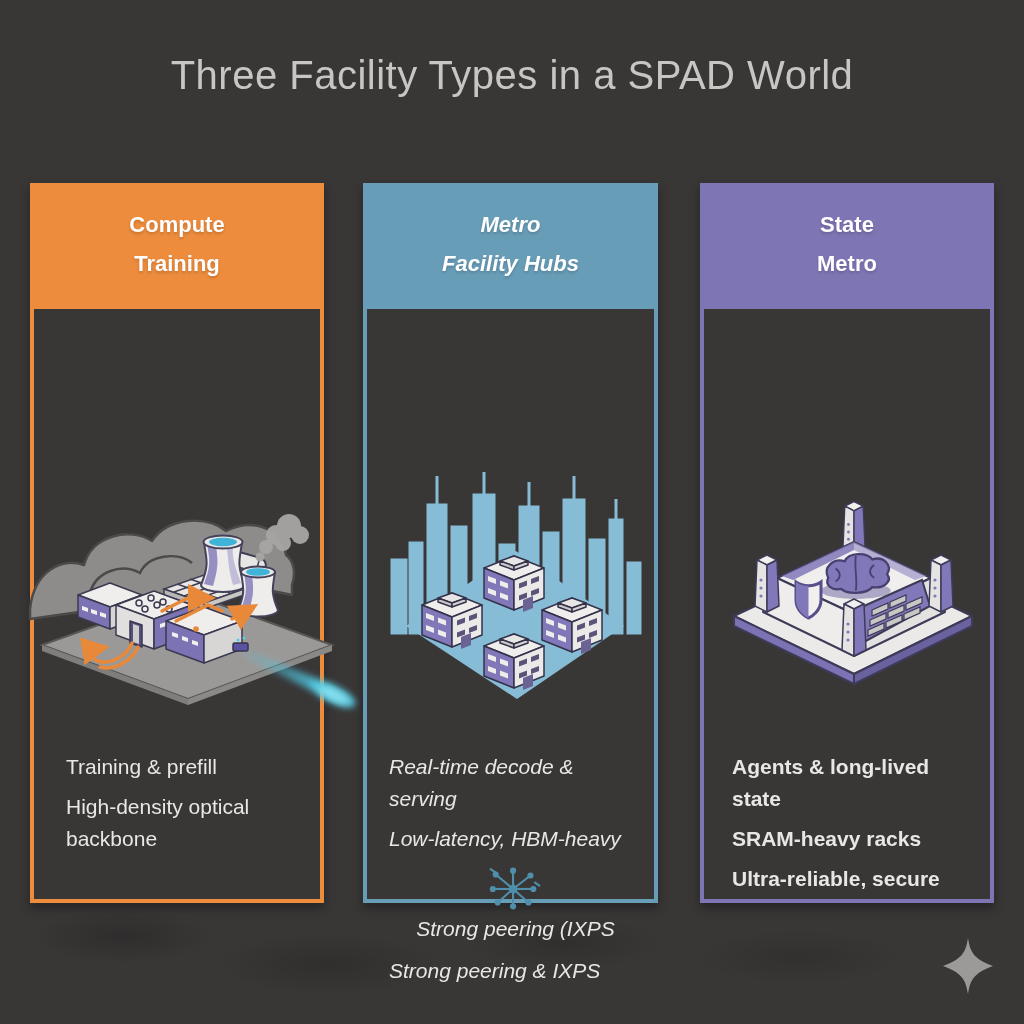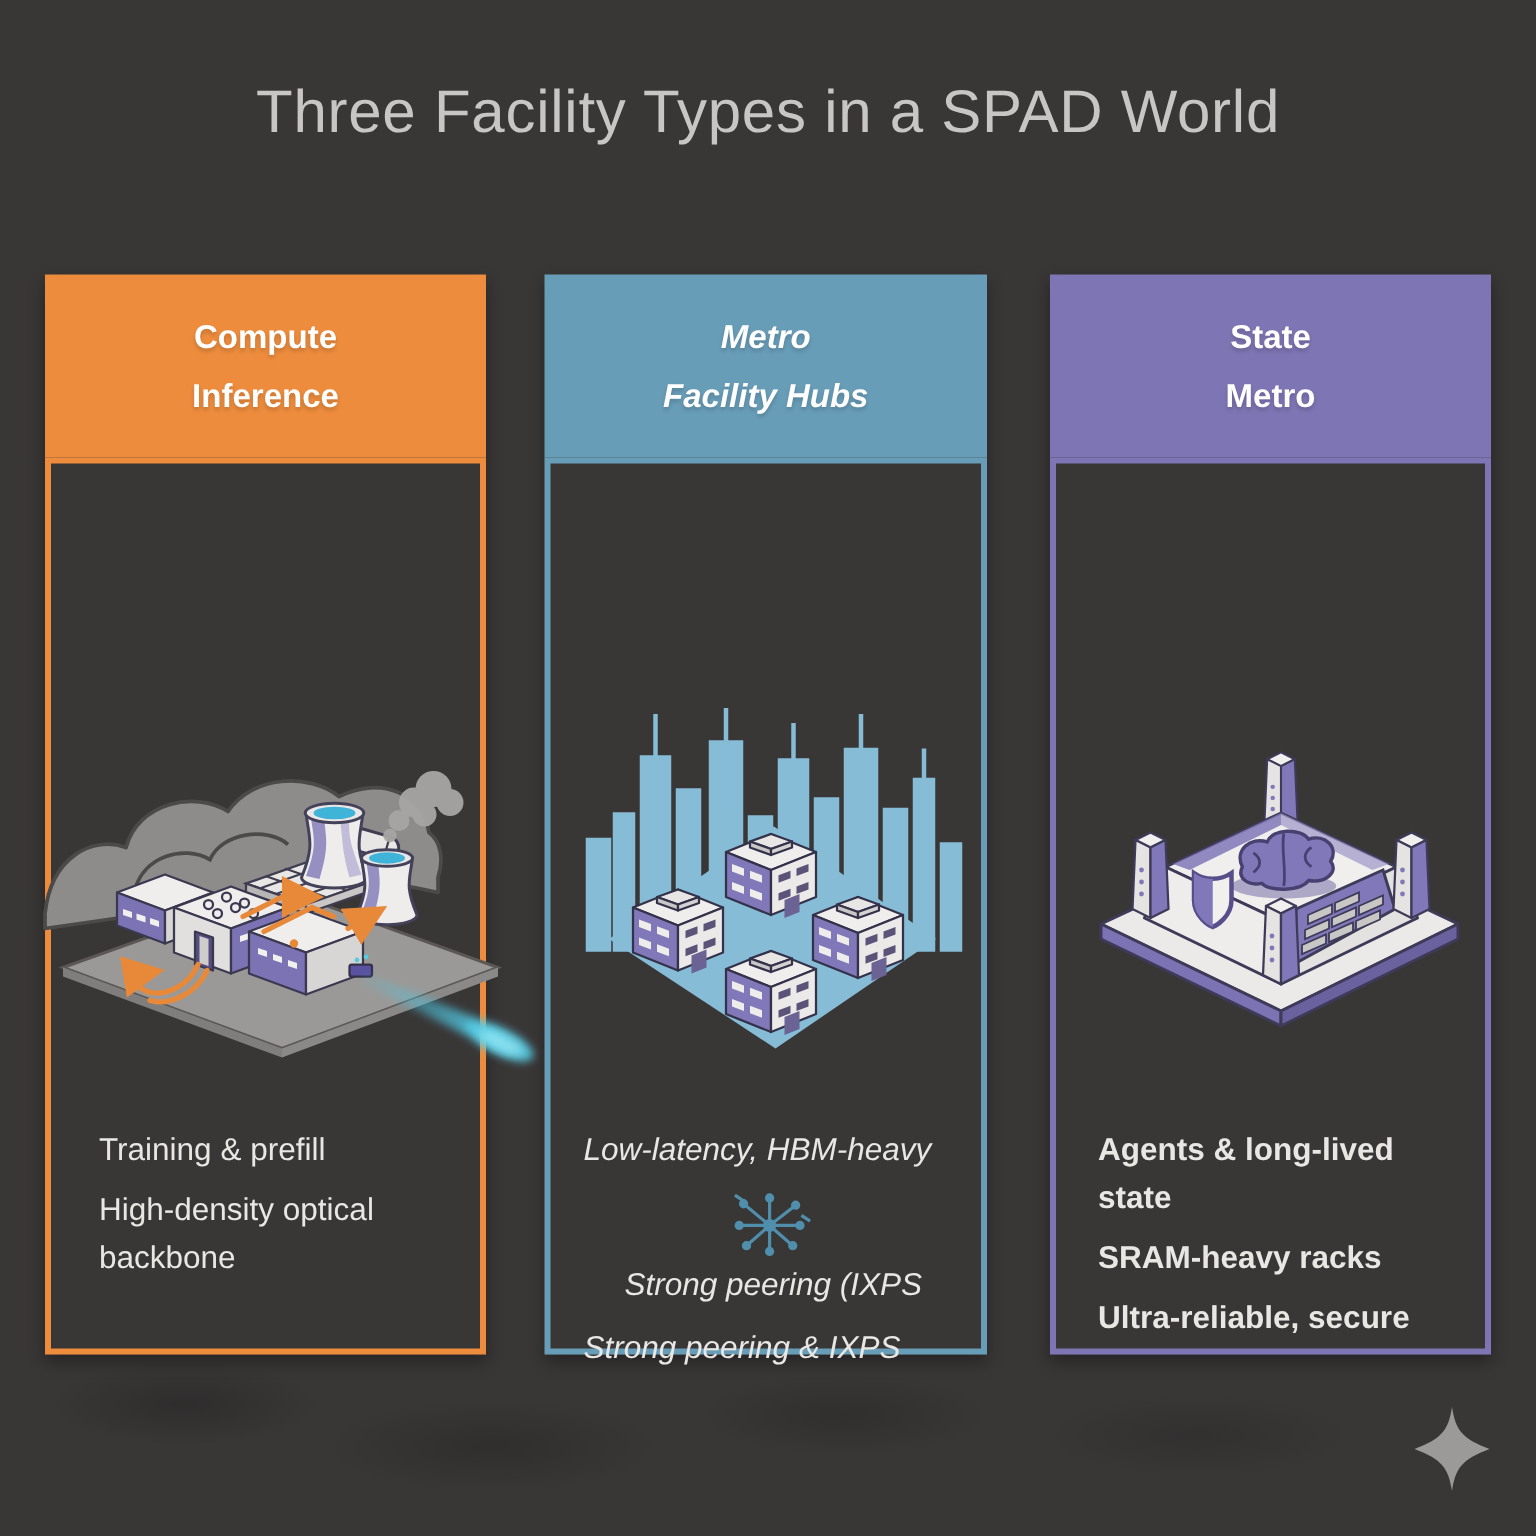--- a/index.html
+++ b/index.html
@@ -58,21 +58,21 @@
 </head>
 <body style="background: rgb(57, 54, 54);">
 
 <div class="bg-texture"></div>
 
 <div class="page-title">Three Facility Types in a SPAD World</div>
 
 <div class="column" id="col-0">
   <div class="col-header" style="background: rgb(237, 140, 61);">
     <span>Compute</span>
-    <span>Inference</span>
+    <span>Training</span>
   </div>
   <div class="col-body" style="border-color: rgb(237, 140, 61);">
     <svg class="illus" id="illus-0" width="300" height="230" viewBox="0 0 300 230" style="overflow:visible">
       <defs>
         <marker id="arwO" markerWidth="8" markerHeight="8" refX="4" refY="4" orient="auto">
           <path d="M0,0 L8,4 L0,8 Z" fill="#E8893A"></path>
         </marker>
         <linearGradient id="beamGrad" x1="0" y1="0" x2="1" y2="0">
           <stop offset="0" stop-color="#4FC4DE" stop-opacity="0.1"></stop>
           <stop offset="0.7" stop-color="#4FC4DE" stop-opacity="0.8"></stop>
@@ -254,20 +254,21 @@
       </g>
 
       <polygon points="29,162 139,87 247,162 140,235" fill="#86BCD6"></polygon>
 
       <use href="#mbldg" x="137" y="112"></use>
       <use href="#mbldg" x="75" y="149"></use>
       <use href="#mbldg" x="195" y="154"></use>
       <use href="#mbldg" x="137" y="190"></use>
     </svg>
     <div class="bullets">
+      <div class="bullet">Real-time decode &amp; serving</div>
       <div class="bullet">Low-latency, HBM-heavy</div>
       <div class="bullet-iconrow">
         <svg width="54" height="50" viewBox="0 0 56 48">
           <g stroke="#4F8FAC" stroke-width="2.2" fill="none">
             <line x1="26" y1="25" x2="8" y2="10"></line>
               <line x1="26" y1="25" x2="26" y2="6"></line>
             <line x1="26" y1="25" x2="44" y2="11"></line>
               <line x1="26" y1="25" x2="47" y2="25"></line>
             <line x1="26" y1="25" x2="42" y2="39"></line>
               <line x1="26" y1="25" x2="26" y2="43"></line>

